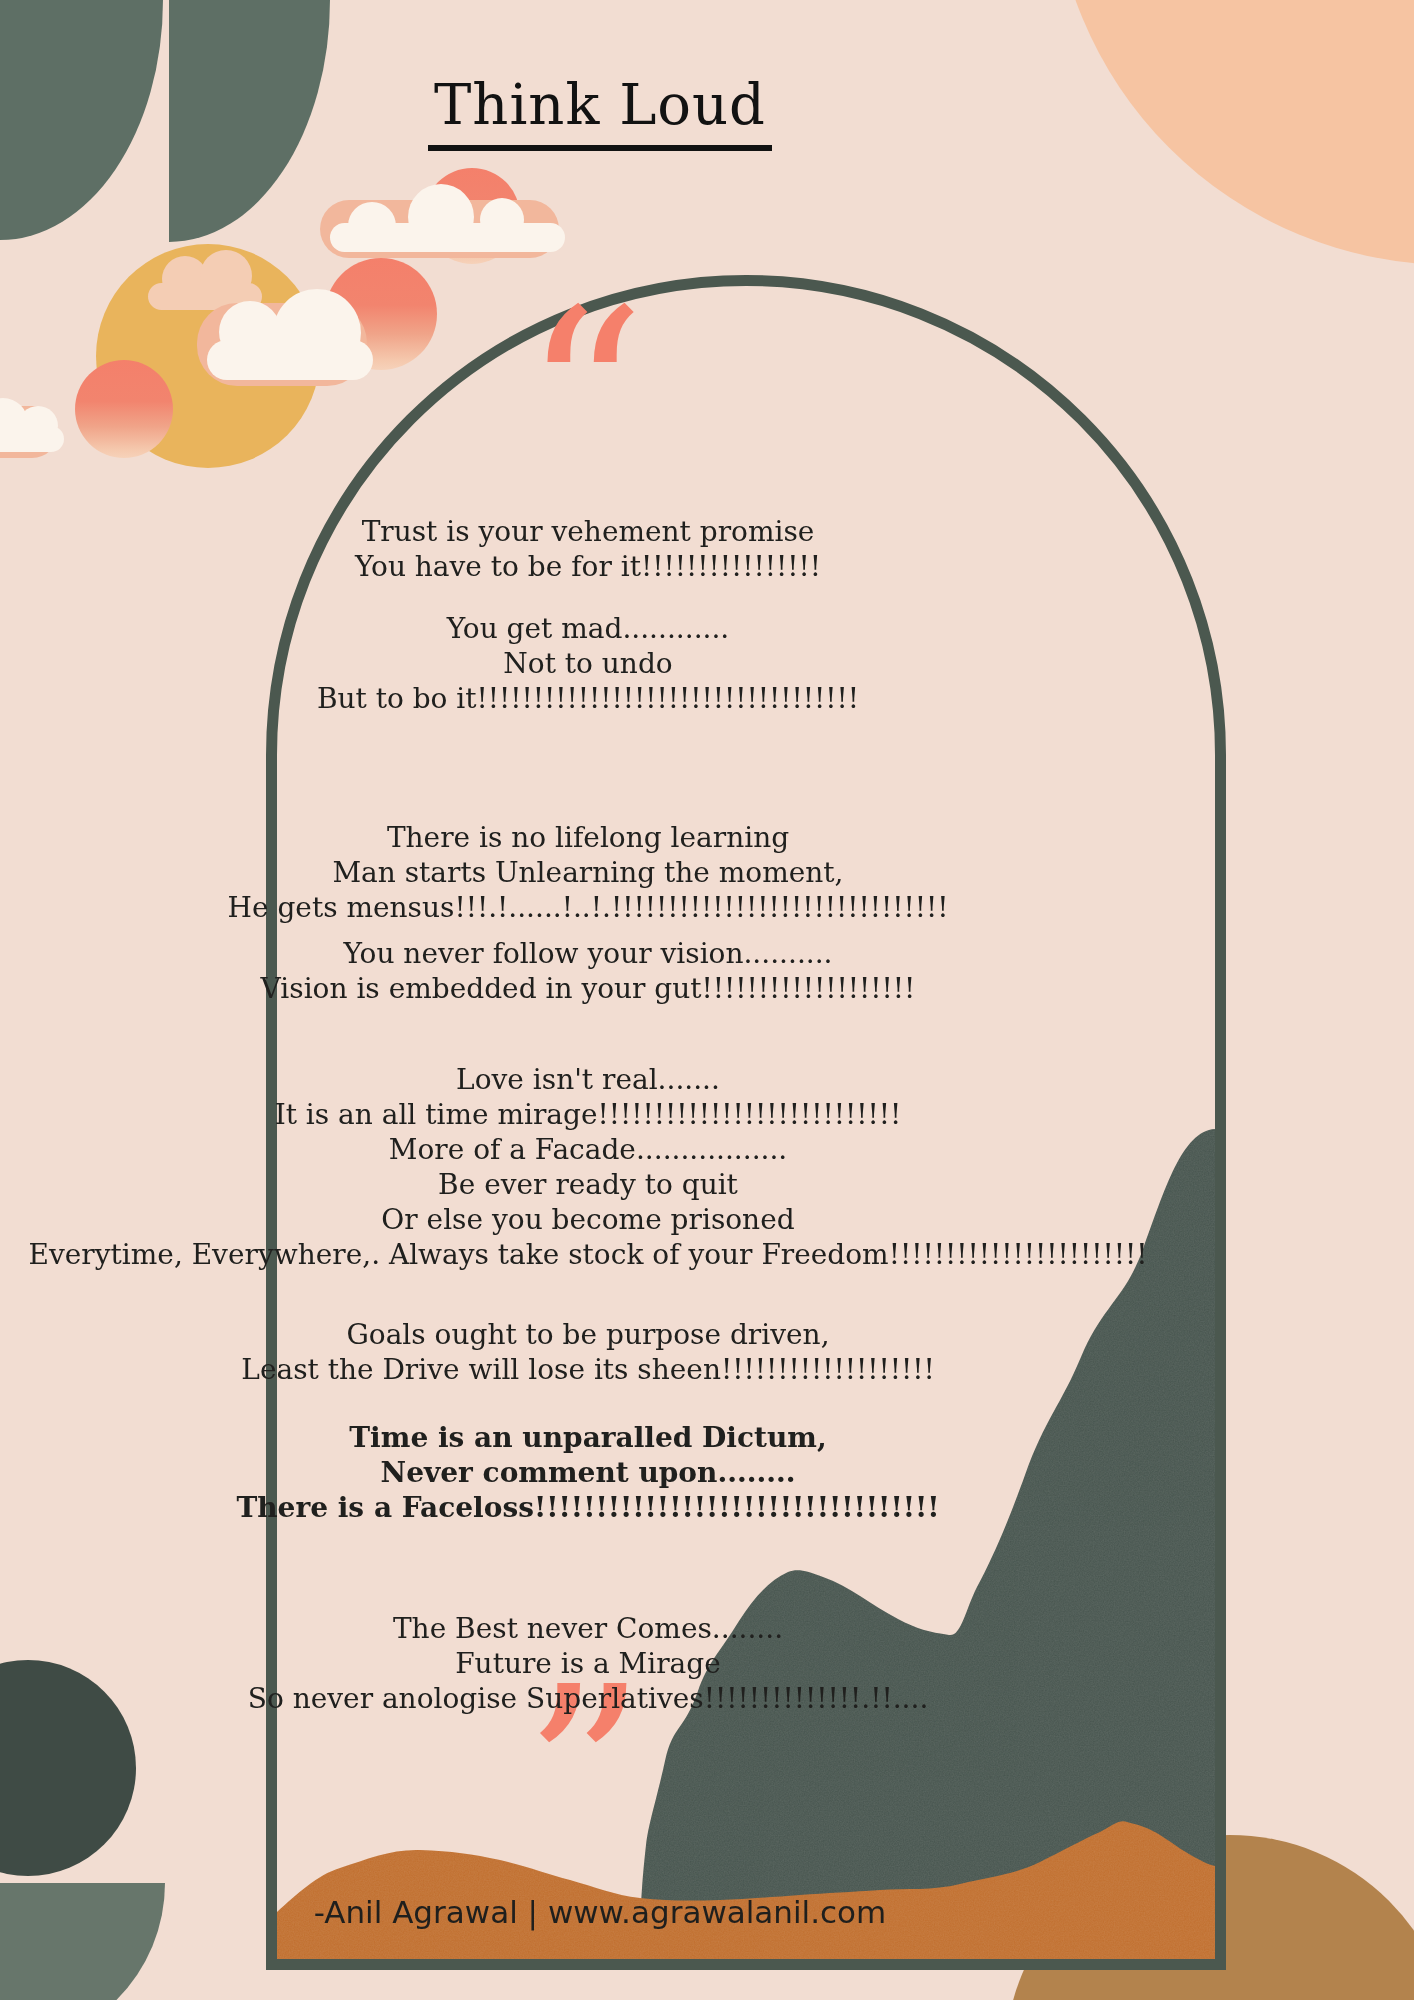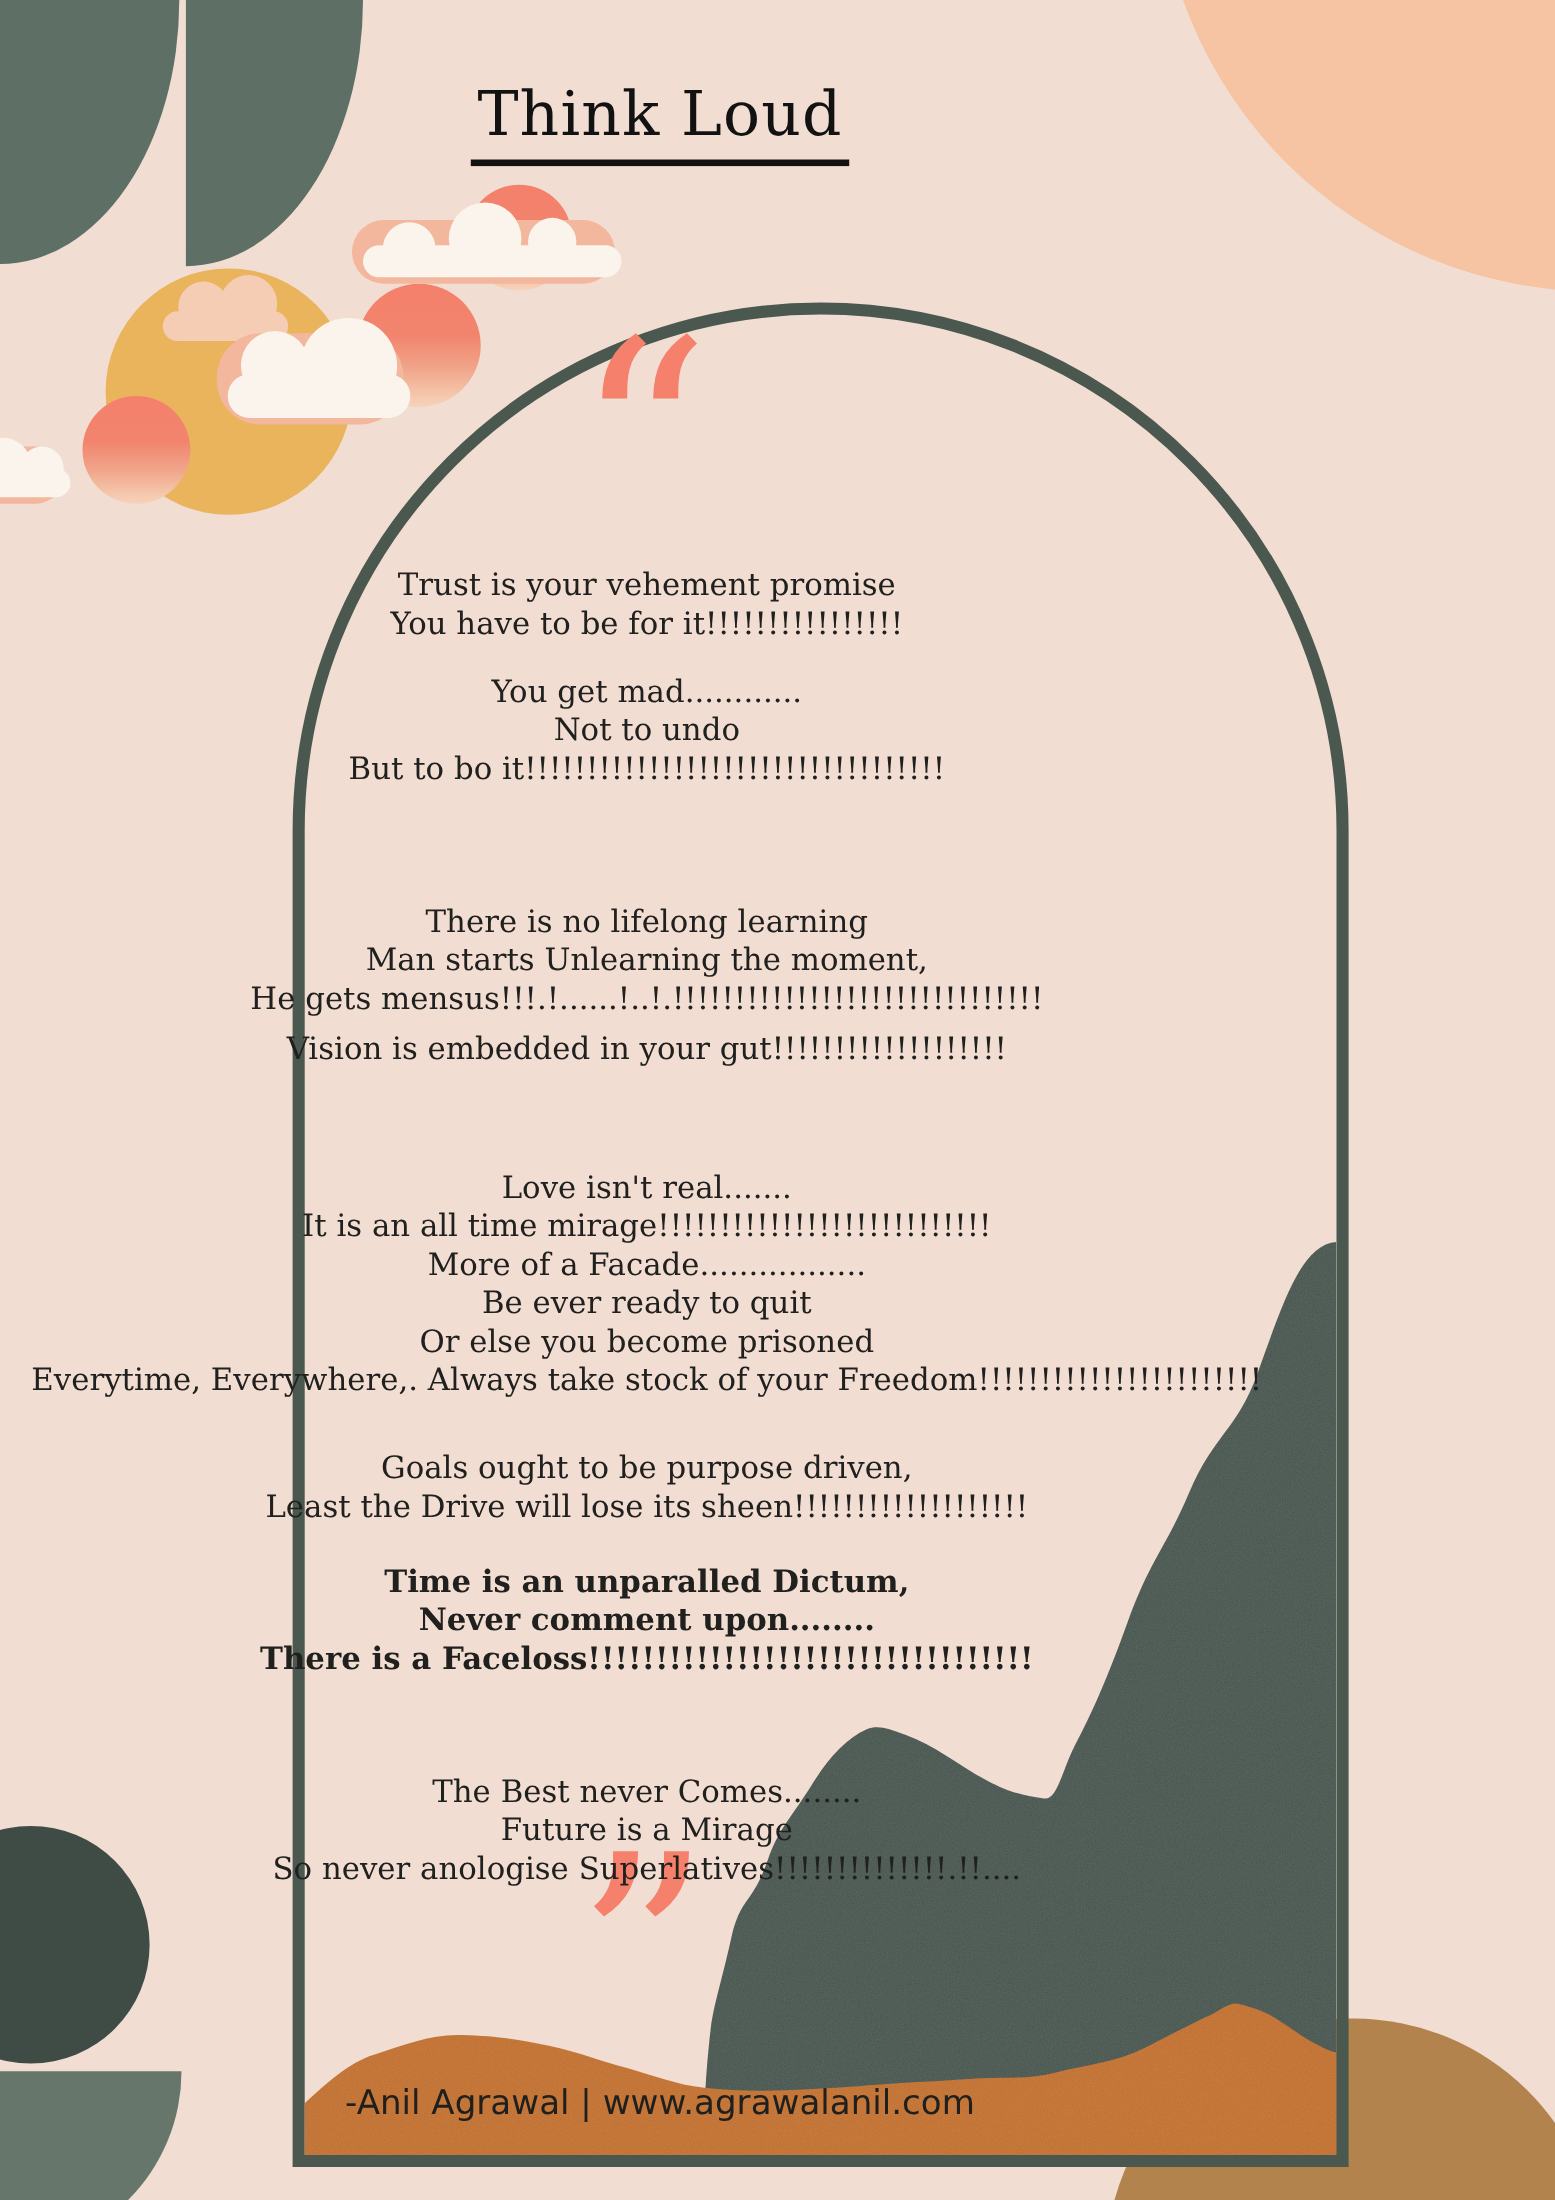--- a/index.html
+++ b/index.html
@@ -162,20 +162,21 @@
       <div>You get mad............</div>
       <div>Not to undo</div>
       <div>But to bo it!!!!!!!!!!!!!!!!!!!!!!!!!!!!!!!!!!</div>
     </div>
     <div class="qblock b3">
       <div>There is no lifelong learning</div>
       <div>Man starts Unlearning the moment,</div>
       <div>He gets mensus!!!.!......!..!.!!!!!!!!!!!!!!!!!!!!!!!!!!!!!!</div>
     </div>
     <div class="qblock b4">
+      <div>You never follow your vision..........</div>
       <div>Vision is embedded in your gut!!!!!!!!!!!!!!!!!!!</div>
     </div>
     <div class="qblock b5">
       <div>Love isn't real.......</div>
       <div>It is an all time mirage!!!!!!!!!!!!!!!!!!!!!!!!!!!</div>
       <div>More of a Facade.................</div>
       <div>Be ever ready to quit</div>
       <div>Or else you become prisoned</div>
       <div>Everytime, Everywhere,. Always take stock of your Freedom!!!!!!!!!!!!!!!!!!!!!!!</div>
     </div>

